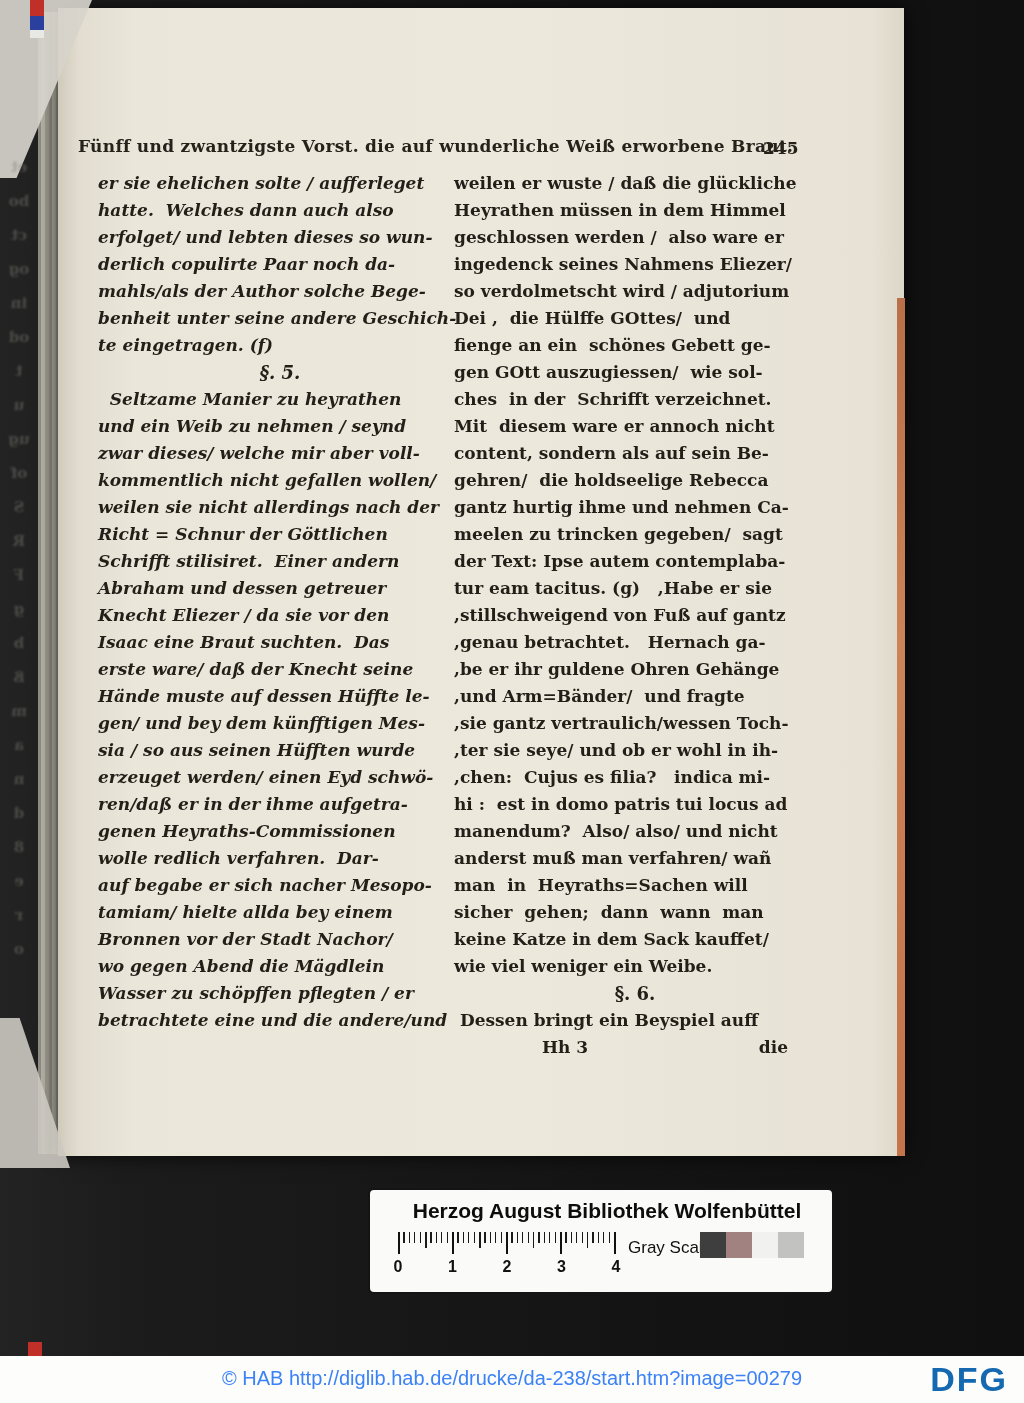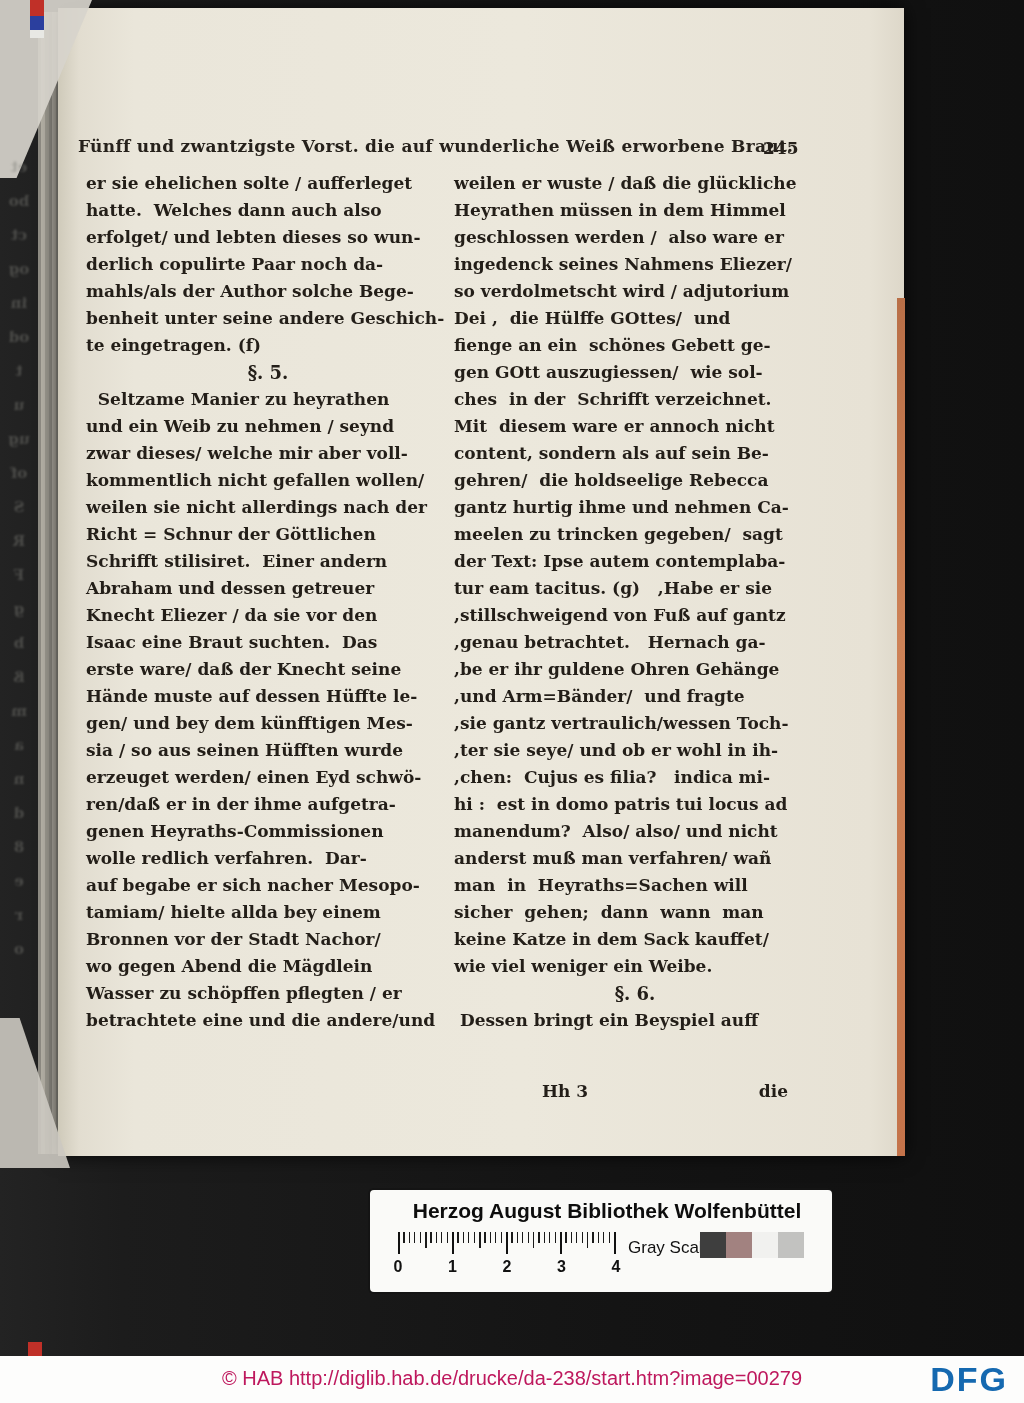--- a/index.html
+++ b/index.html
@@ -31,26 +31,26 @@
   .cal{position:absolute;width:14px;z-index:6;}
   .cal .red{height:16px;background:#c03028;}
   .cal .blue{height:14px;background:#2b3f9e;}
   .cal .white{height:8px;background:#e8e8e4;}
   .cal .dark{height:8px;background:#30302e;}
   
   .page-header{position:absolute;left:20px;top:128px;width:690px;text-align:center;
     font-size:17px;font-weight:700;color:#26211b;letter-spacing:.3px;white-space:nowrap;}
   .page-num{position:absolute;left:705px;top:130px;font-size:17px;font-weight:700;color:#26211b;}
   .col{position:absolute;top:162px;color:#231e18;}
-  .col-left{left:28px;width:364px;}
+  .col-left{left:40px;width:364px;font-style:italic;}
   .col-right{left:396px;width:362px;}
   .col .line{font-size:17px;font-weight:700;line-height:27px;white-space:pre;}
   .center-line{text-align:center;font-size:18px;font-weight:700;line-height:27px;color:#231e18;}
   .sig-line{display:flex;justify-content:space-between;padding-left:88px;padding-right:28px;
-    font-size:17px;font-weight:700;line-height:27px;color:#231e18;margin-top:44px;}
+    font-size:17px;font-weight:700;line-height:27px;color:#231e18;}
   
   .color-card{position:absolute;left:368px;top:1188px;width:462px;height:102px;
     background:#fafaf8;border:2px solid #141414;border-radius:6px;z-index:8;}
   .card-title{position:absolute;left:6px;top:9px;width:100%;text-align:center;
     font-family:"Liberation Sans", sans-serif;font-weight:700;font-size:21px;color:#0d0d0d;}
   .ruler{position:absolute;left:28px;top:42px;width:218px;height:22px;}
   .ruler .minor{position:absolute;left:0;top:0;width:100%;height:11px;
     background:repeating-linear-gradient(90deg,#1a1a1a 0 1.2px,transparent 1.2px 5.4px);}
   .ruler .half{position:absolute;left:0;top:0;width:100%;height:16px;
     background:repeating-linear-gradient(90deg,#1a1a1a 0 1.5px,transparent 1.5px 27px);}
@@ -60,21 +60,21 @@
     justify-content:space-between;font-family:"Liberation Sans", sans-serif;
     font-size:16px;font-weight:700;color:#111;}
   .ruler-nums .line{width:12px;text-align:center;}
   .grayscale-label{position:absolute;left:258px;top:48px;
     font-family:"Liberation Sans", sans-serif;font-size:17px;color:#111;white-space:nowrap;}
   .swatches{position:absolute;left:330px;top:42px;display:flex;}
   .swatches .sw{width:26px;height:26px;}
   
   .bottom-bar{position:absolute;left:0;top:1356px;width:1024px;height:47px;background:#fdfdfc;z-index:9;}
   .copyright{position:absolute;left:0;top:11px;width:100%;text-align:center;
-    font-family:"Liberation Sans", sans-serif;font-size:20px;color:#be185d;}
+    font-family:"Liberation Sans", sans-serif;font-size:20px;color:#3b82f6;}
   .dfg{position:absolute;right:16px;top:4px;font-family:"Liberation Sans", sans-serif;
     font-size:34px;font-weight:800;letter-spacing:2px;color:#1569b0;}
   .cal-bottom{left:28px;top:1342px;}
   .cal-top{left:30px;top:0;}
 </style>
 </head>
 <body>
 
 <div class="cal cal-top">
   <div class="red"></div>

